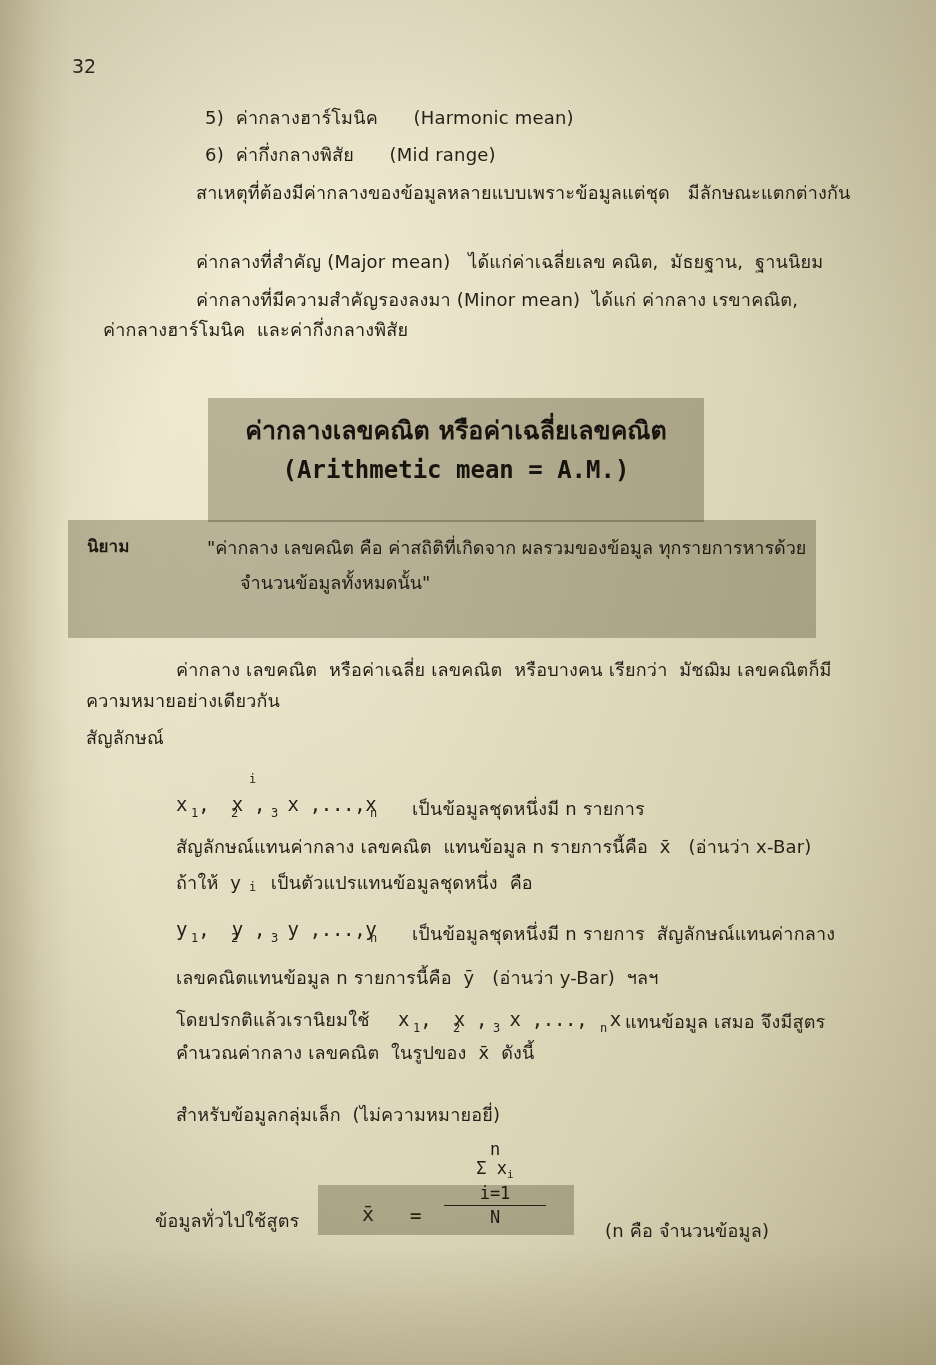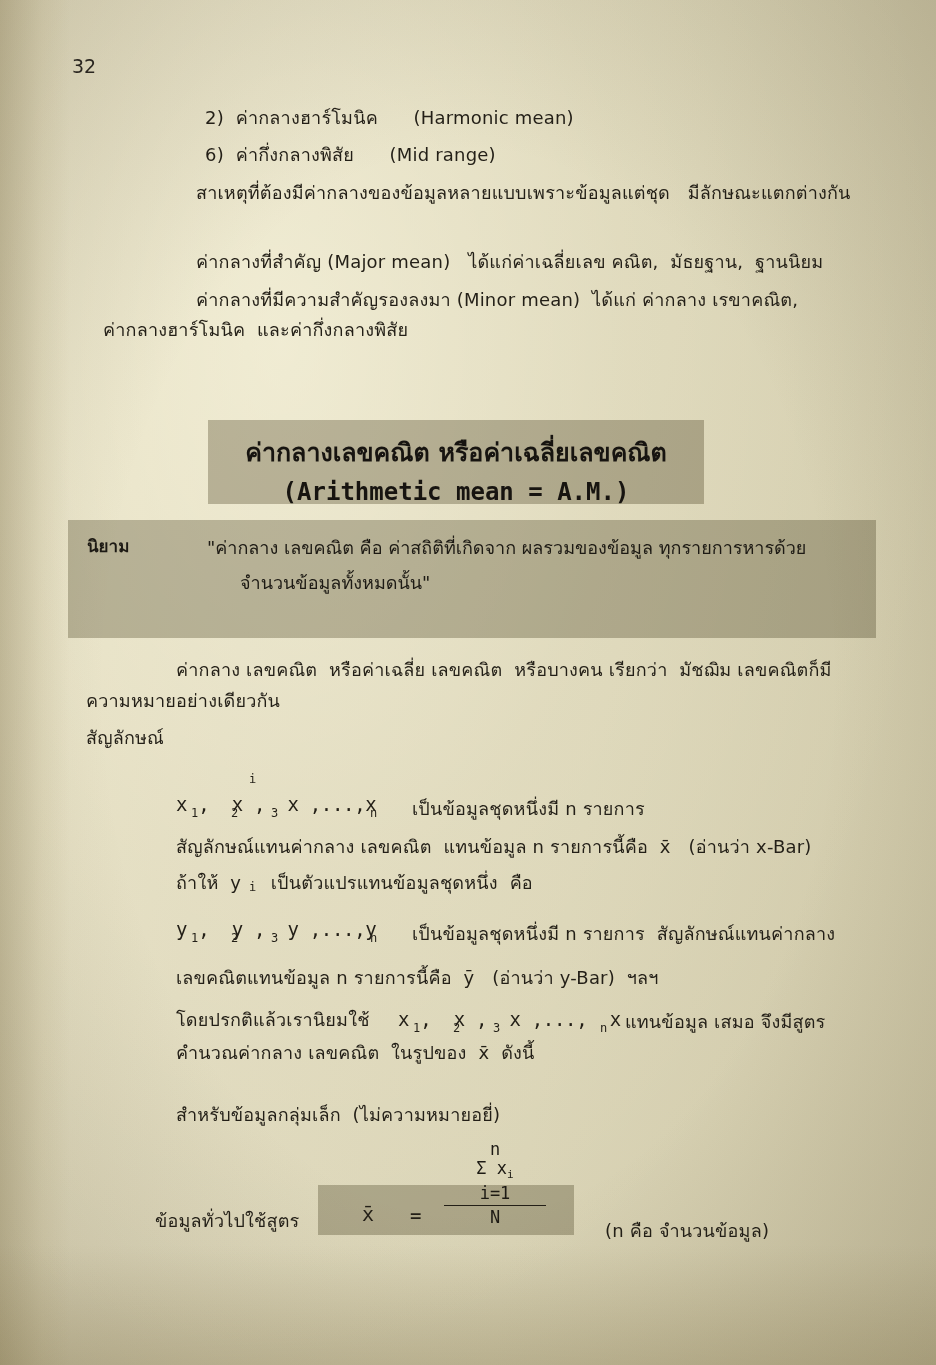--- a/index.html
+++ b/index.html
@@ -66,23 +66,23 @@
     letter-spacing: 0.2px;
   }
   .mono {
     font-family: "DejaVu Sans Mono", monospace;
     letter-spacing: -0.3px;
   }
 
   .title-block {
     position: absolute;
     left: 208px;
-    top: 420px;
+    top: 398px;
     width: 496px;
-    height: 84px;
+    height: 124px;
   }
   .title-bg {
     position: absolute;
     inset: 0;
     background: rgba(116,110,86,0.42);
     mix-blend-mode: multiply;
   }
   .title-l1 {
     position: absolute;
     left: 0; right: 0; top: 12px;
@@ -99,21 +99,21 @@
     font-weight: bold;
     font-family: "DejaVu Sans Mono", monospace;
     color: #171410;
     letter-spacing: 0px;
   }
 
   .def-block {
     position: absolute;
     left: 68px;
     top: 520px;
-    width: 808px;
+    width: 748px;
     height: 118px;
   }
   .def-bg {
     position: absolute;
     inset: 0;
     background: rgba(116,110,86,0.40);
     mix-blend-mode: multiply;
     clip-path: polygon(0 0, 100% 0, 100% 100%, 0 100%);
   }
   .def-label {
@@ -165,21 +165,21 @@
 <body>
 
 <div class="page"></div>
 <div class="stain-left"></div>
 <div class="stain-bottom"></div>
 
 <div class="content">
 
   <div class="page-number">32</div>
 
-  <div class="ln" style="left:205px; top:103px; font-size:18px;">2)  ค่ากลางฮาร์โมนิค      (Harmonic mean)</div>
+  <div class="ln" style="left:205px; top:103px; font-size:18px;">5)  ค่ากลางฮาร์โมนิค      (Harmonic mean)</div>
   <div class="ln" style="left:205px; top:140px; font-size:18px;">6)  ค่ากึ่งกลางพิสัย      (Mid range)</div>
 
   <div class="ln" style="left:196px; top:178px; font-size:18px;">สาเหตุที่ต้องมีค่ากลางของข้อมูลหลายแบบเพราะข้อมูลแต่ชุด   มีลักษณะแตกต่างกัน</div>
 
   <div class="ln" style="left:196px; top:247px; font-size:18px;">ค่ากลางที่สำคัญ (Major mean)   ได้แก่ค่าเฉลี่ยเลข คณิต,  มัธยฐาน,  ฐานนิยม</div>
   <div class="ln" style="left:196px; top:285px; font-size:18px;">ค่ากลางที่มีความสำคัญรองลงมา (Minor mean)  ได้แก่ ค่ากลาง เรขาคณิต,</div>
   <div class="ln" style="left:103px; top:315px; font-size:18px;">ค่ากลางฮาร์โมนิค  และค่ากึ่งกลางพิสัย</div>
 
   <div class="title-block">
     <div class="title-bg"></div>

